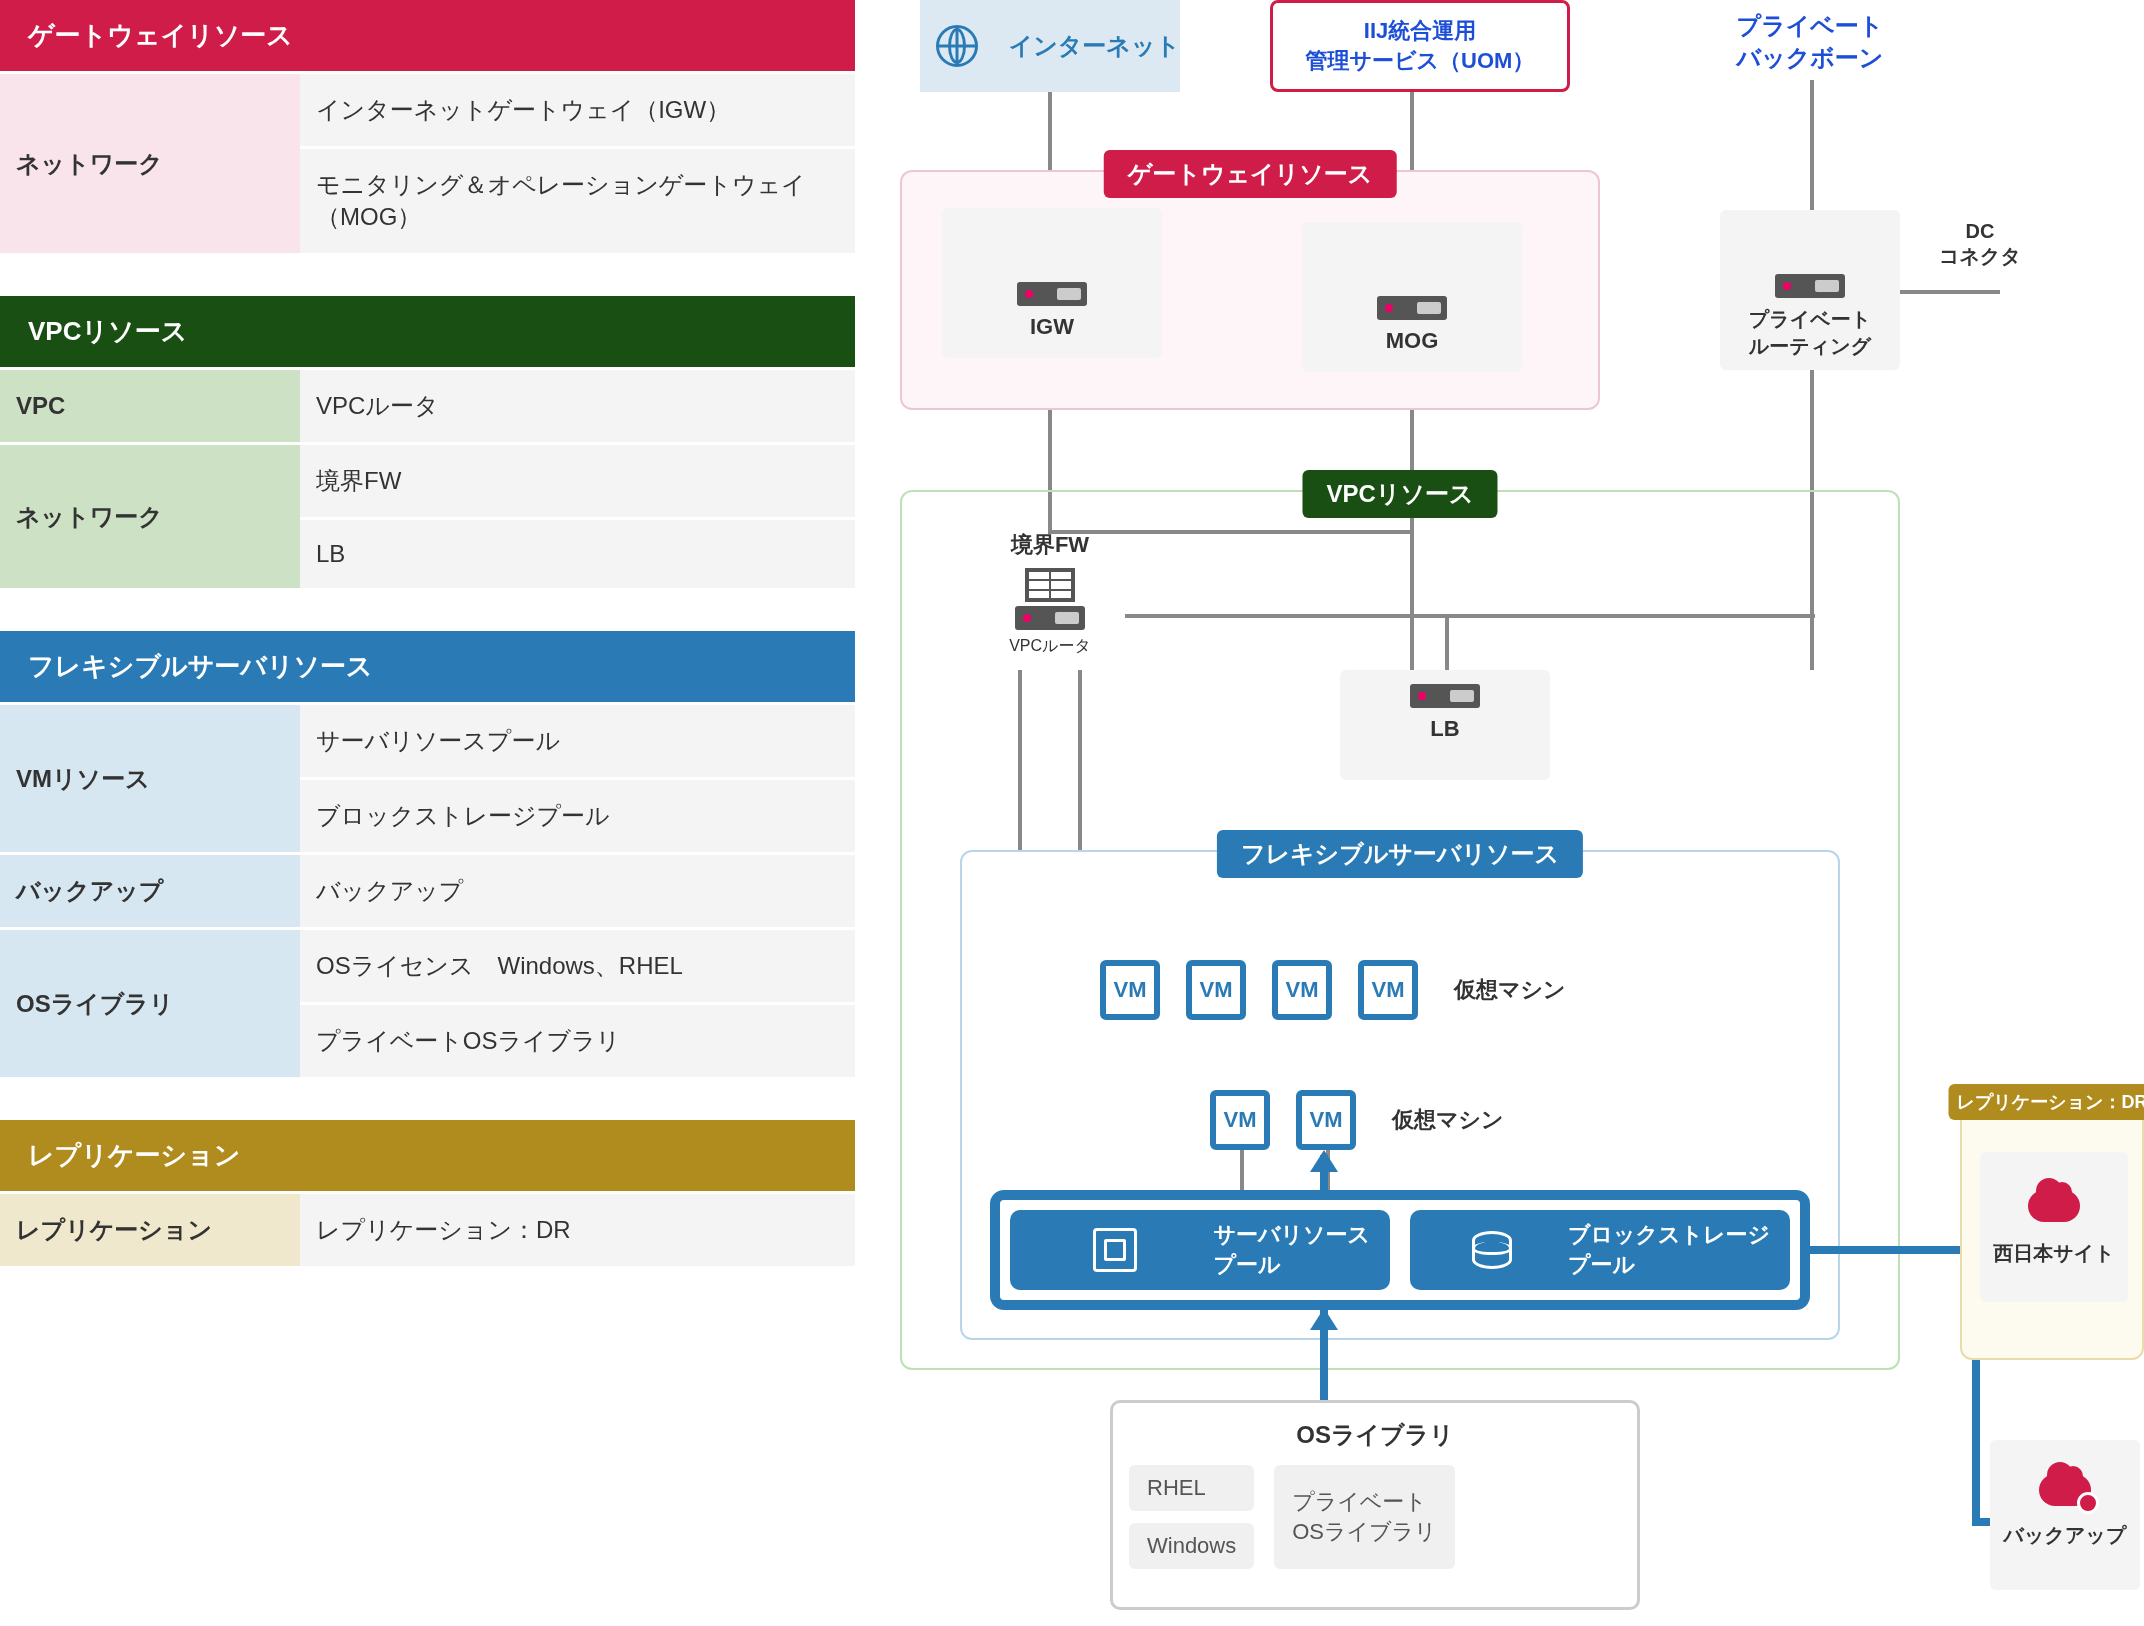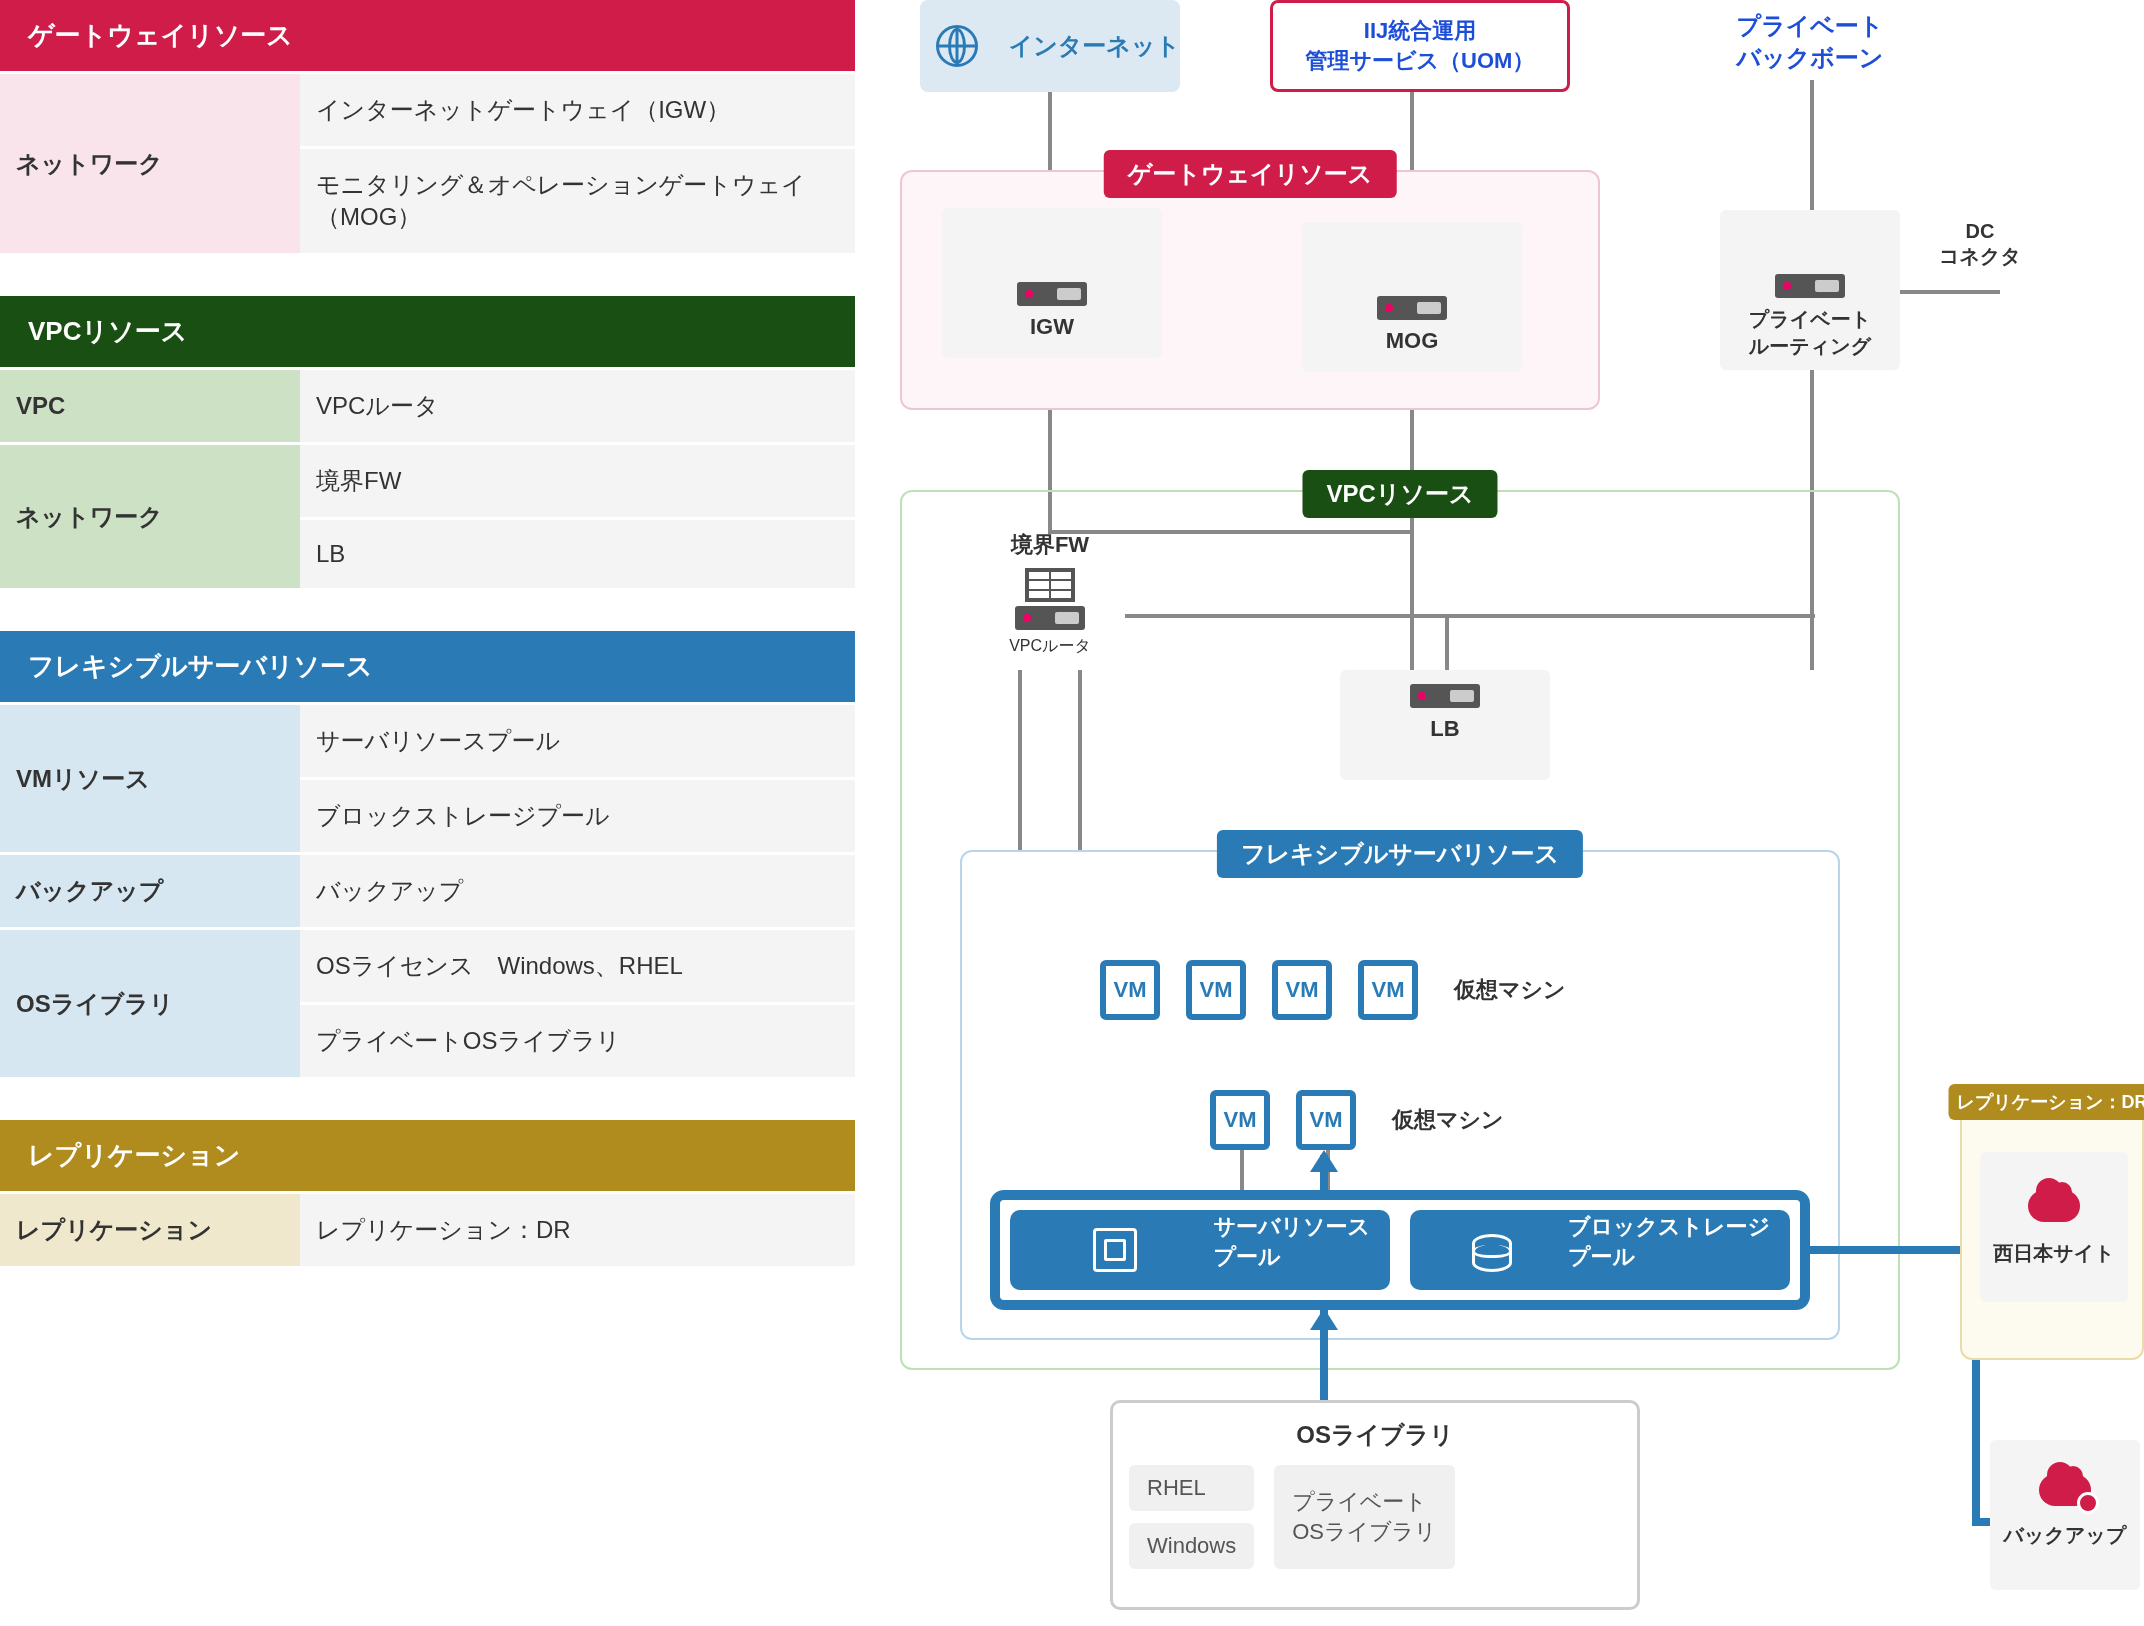--- a/index.html
+++ b/index.html
@@ -55,21 +55,21 @@
   .fw span{border:1px solid #555;}
 
   .cpu{width:44px;height:44px;border:3px solid #fff;border-radius:4px;margin:0 auto;position:relative;}
   .cpu::after{content:"";position:absolute;inset:8px;border:3px solid #fff;border-radius:2px;}
   .db{width:40px;height:38px;border:3px solid #fff;border-radius:50%/25%;margin:0 auto;position:relative;}
   .db::before{content:"";position:absolute;left:-3px;right:-3px;top:8px;height:10px;border:3px solid #fff;border-radius:50%/60%;border-top:none;}
 
   .text-blue { color:#2a7bb5; font-weight:bold; }
   .text-red  { color:#1d4ed8; font-weight:bold; }
 
-  .pool{ background:#2a7bb5; border-radius:10px; color:#fff; display:flex; align-items:flex-end; gap:14px; padding:18px 20px; font-weight:bold; font-size:22px; }
+  .pool{ background:#2a7bb5; border-radius:10px; color:#fff; display:flex; align-items:center; gap:14px; padding:18px 20px; font-weight:bold; font-size:22px; }
 
   .os-chip{ background:#f0f0f0; border-radius:6px; padding:10px 18px; font-size:22px; color:#555; }
 
   
   .ln { position:absolute; background:#888; }
   .ln-v { width:4px; }
   .ln-h { height:4px; }
   .bln { position:absolute; background:#2a7bb5; }
   .bln-v { width:8px; }
   .bln-h { height:8px; }
@@ -156,21 +156,21 @@
       </table>
   </div>
 
   <div class="diagram">
 
     <div class="ln ln-v abs" style="left:148px; top:92px; height:100px;"></div>
     <div class="ln ln-v abs" style="left:510px; top:92px; height:100px;"></div>
     <div class="ln ln-v abs" style="left:910px; top:80px; height:130px;"></div>
     <div class="ln ln-h abs" style="left:1000px; top:290px; width:100px;"></div>
 
-    <div class="abs" style="left:20px; top:0; width:260px; height:92px; background:#dce9f3; border-radius:8px; display:flex; align-items:center; justify-content:center; gap:14px;">
+    <div class="abs" style="left:20px; top:0; width:260px; height:92px; background:#dce9f3; border-radius:0; display:flex; align-items:center; justify-content:center; gap:14px;">
       <span class="globe">
           <i></i>
         </span>
       <span class="text-blue" style="font-size:24px;">インターネット</span>
     </div>
 
     <div class="abs" style="left:370px; top:0; width:300px; height:92px; border:3px solid #d01c48; border-radius:8px; background:#fff; display:flex; flex-direction:column; align-items:center; justify-content:center;">
       <span class="text-red" style="font-size:22px;">IIJ統合運用</span>
       <span class="text-red" style="font-size:22px;">管理サービス（UOM）</span>
     </div>

